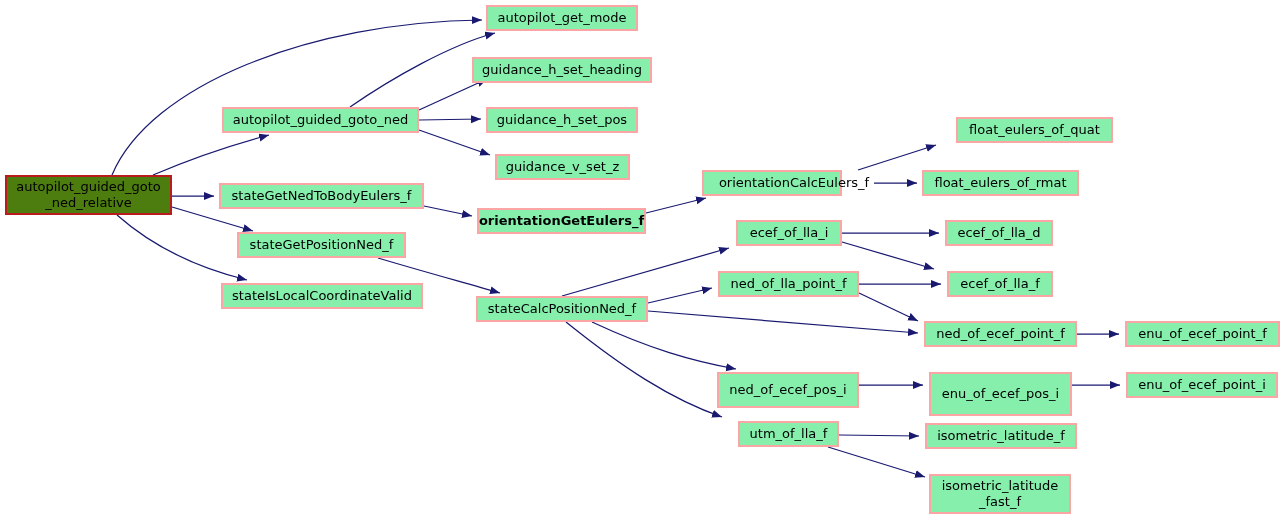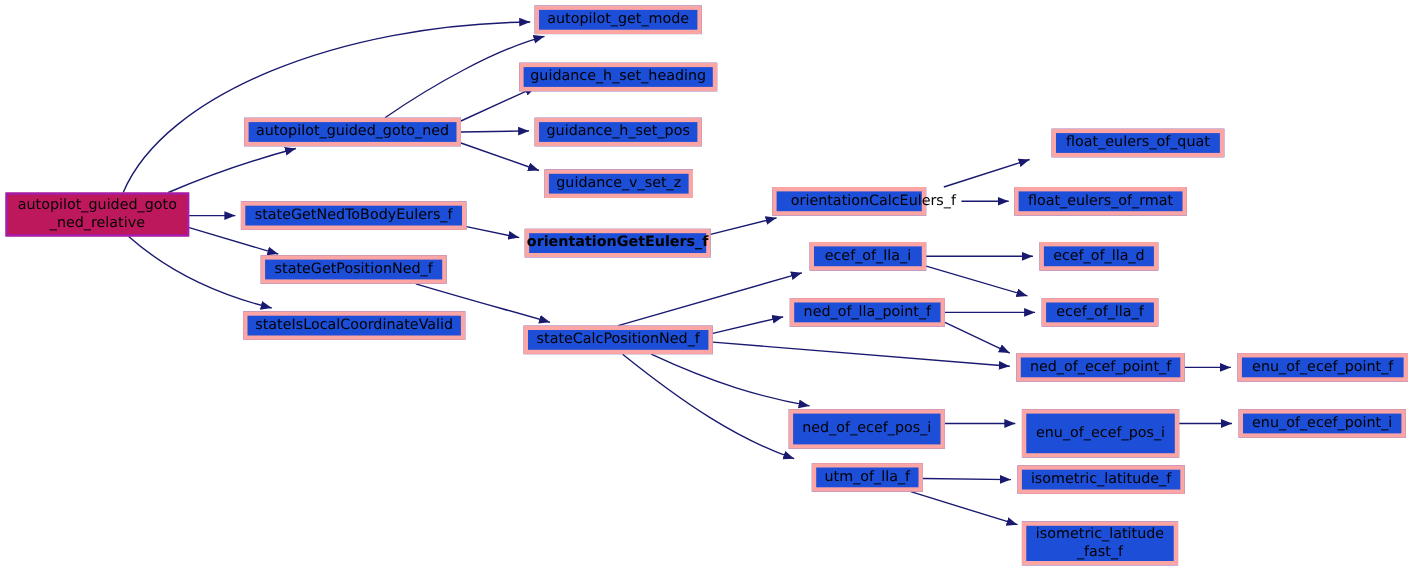--- a/index.html
+++ b/index.html
@@ -16,35 +16,35 @@
     left: 0; top: 0;
     width: 1285px; height: 521px;
   }
   #edges-svg path.edge {
     fill: none;
     stroke-width: 1.25px;
   }
   .node {
     position: absolute;
     box-sizing: border-box;
-    background: #1d4ed8;
-    border: 4px solid #fca5a5;
+    background: #86efac;
+    border: 2px solid #fca5a5;
     color: #000000;
     font-size: 13px;
     line-height: 1.25;
     display: flex;
     align-items: center;
     justify-content: center;
     text-align: center;
     white-space: pre-line;
     cursor: pointer;
   }
   .node.root {
-    background: #be185d;
-    border: 2px solid #a21caf;
+    background: #4d7c0f;
+    border: 2px solid #b91c1c;
     cursor: default;
   }
 </style>
 </head>
 <body>
 
 <div id="canvas" style="background: rgb(255, 255, 255);">
   <svg id="edges-svg" xmlns="http://www.w3.org/2000/svg" width="1285" height="521" viewBox="0 0 1285 521">
     <defs>
       <marker id="arrow" markerUnits="userSpaceOnUse" markerWidth="12" markerHeight="10" refX="10" refY="4" orient="auto">

